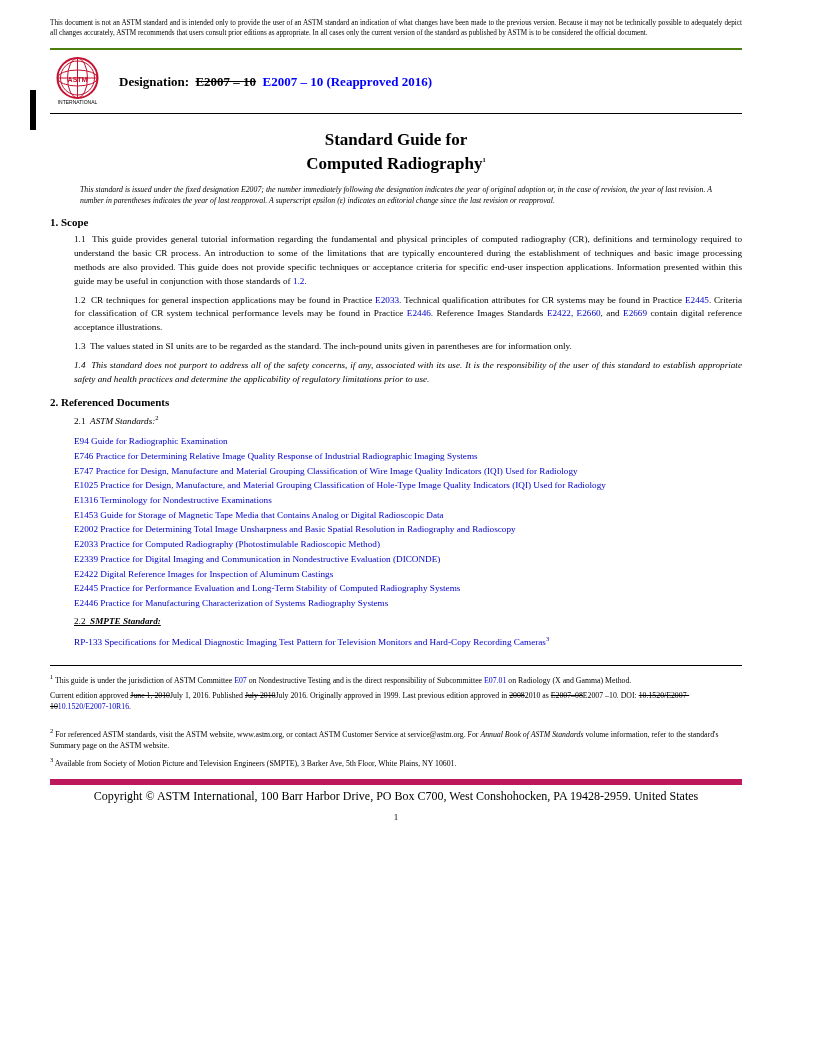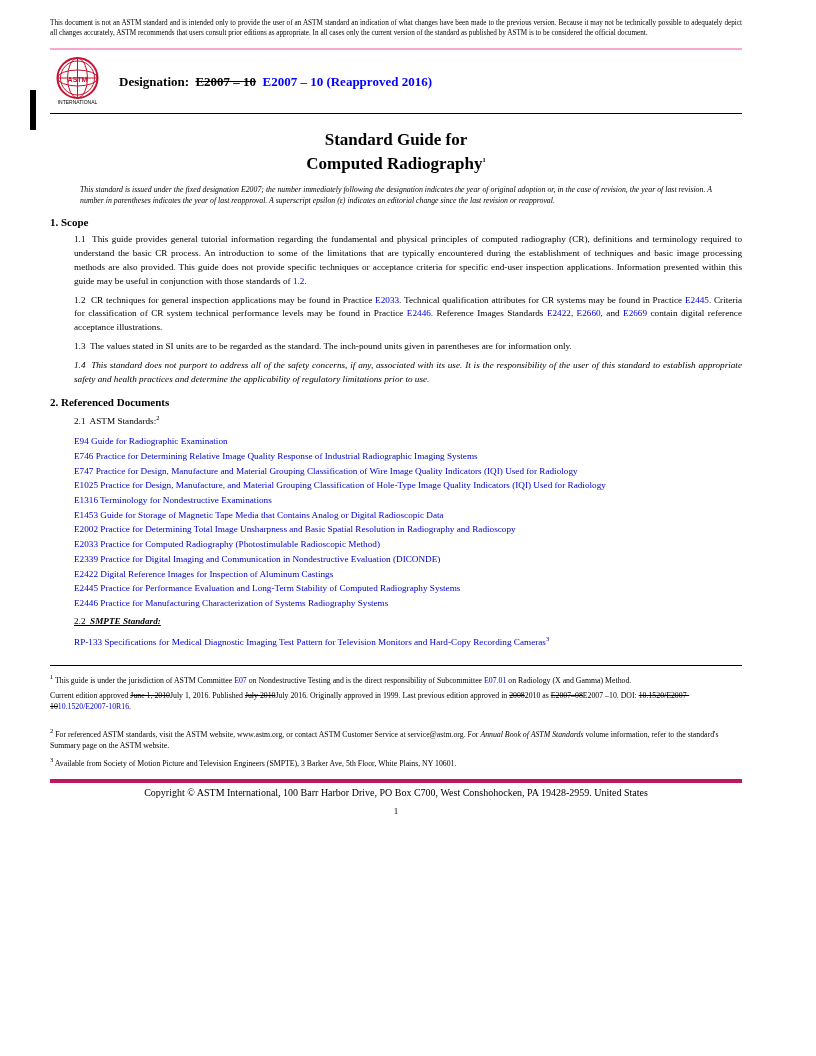--- a/index.html
+++ b/index.html
@@ -24,21 +24,21 @@
       line-height: 1.4;
       color: #000;
       border: none;
       margin-bottom: 10px;
       text-align: justify;
     }
     .header-row {
       display: flex;
       align-items: center;
       margin-bottom: 8px;
-      border-top: 2px solid #f9a8d4;
+      border-top: 2px solid #4d7c0f;
       border-bottom: 1px solid #000;
       padding: 4px 0;
     }
     .astm-logo {
       width: 55px;
       height: 55px;
       margin-right: 14px;
       flex-shrink: 0;
     }
     .designation-old {
@@ -93,36 +93,37 @@
     }
     .ref-list {
       margin-left: 24px;
     }
     .ref-item {
       font-size: 9.2px;
       line-height: 1.6;
       color: #0000cc;
     }
     .italic-text {
+      font-style: italic;
     }
     .strikethrough {
       text-decoration: line-through;
     }
     .footnote-section {
       border-top: 1px solid #000;
       margin-top: 16px;
       padding-top: 6px;
       font-size: 7.8px;
       line-height: 1.5;
     }
     .footer-bar {
-      border-top: 4px solid #be185d;
+      border-top: 6px solid #be185d;
       margin-top: 10px;
       padding-top: 4px;
-      font-size: 10px;
+      font-size: 12px;
       text-align: center;
     }
     .page-number {
       text-align: center;
       font-size: 9px;
       margin-top: 8px;
     }
     sup {
       font-size: 6.5px;
       vertical-align: super;

